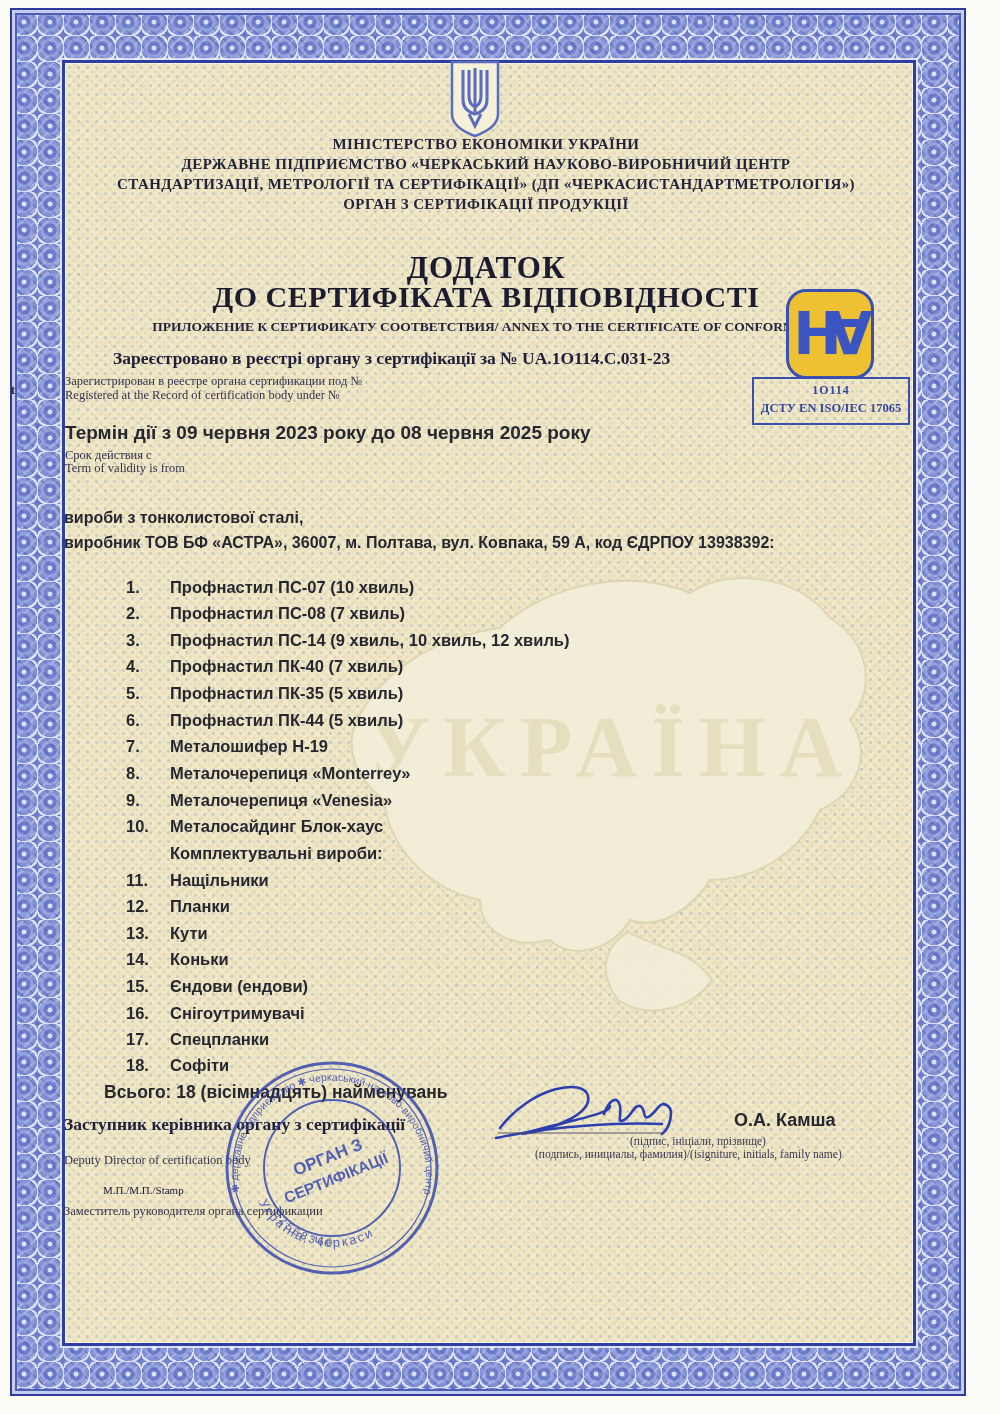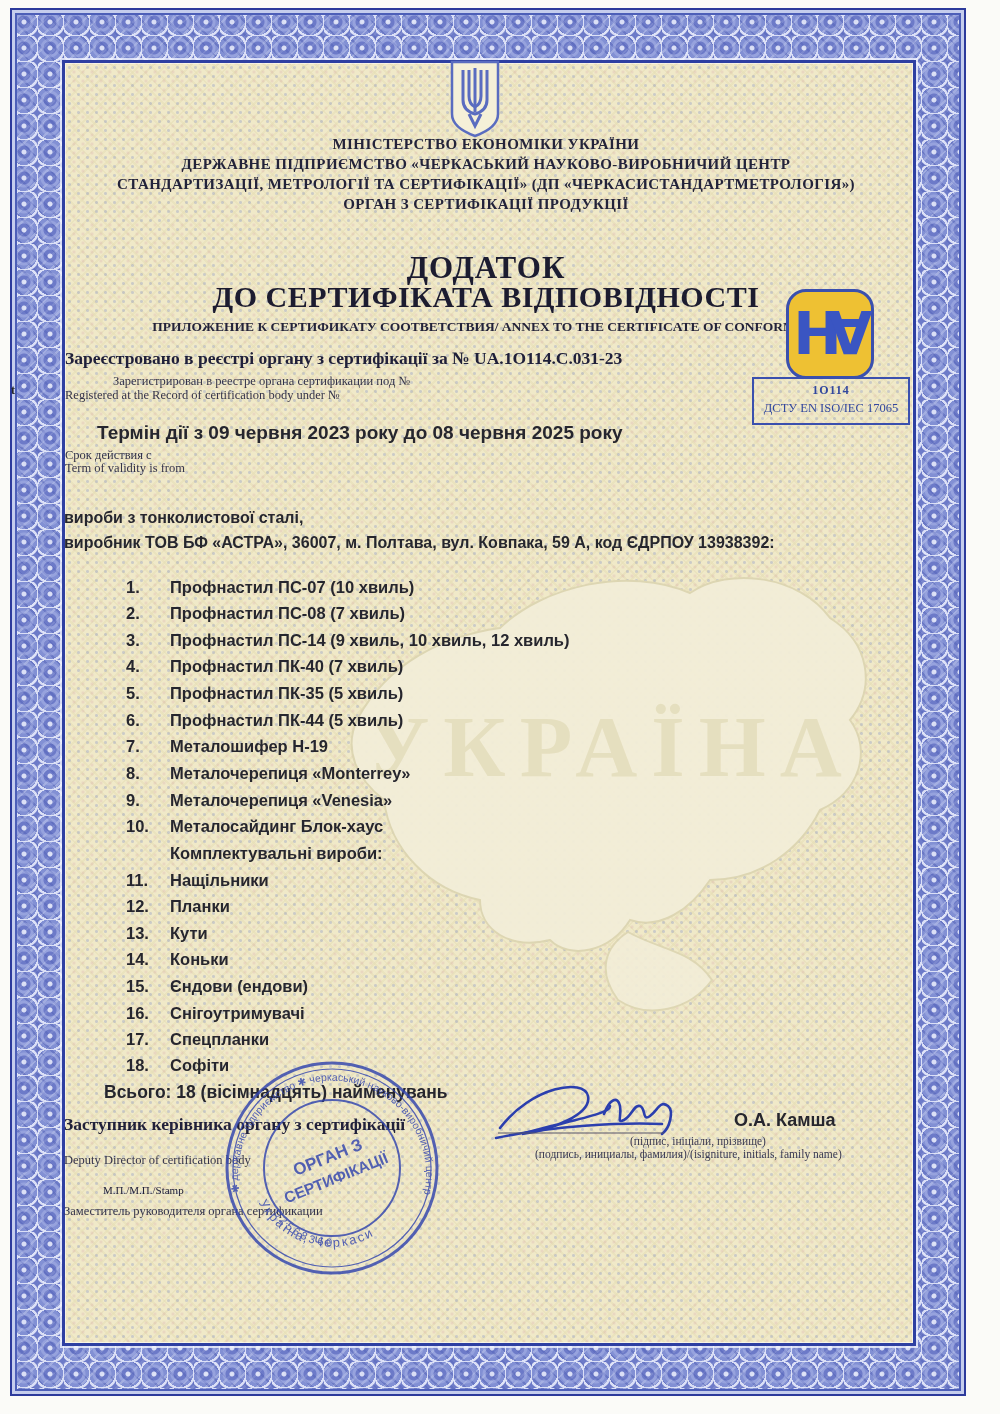--- a/index.html
+++ b/index.html
@@ -46,21 +46,21 @@
   .intro{font-size:16px;}
   .list-row{position:absolute;left:120px;width:660px;height:27px;}
   .list-num{position:absolute;left:6px;top:0;width:42px;font-size:16.5px;}
   .list-text{position:absolute;left:50px;top:0;font-size:16.5px;}
   .total{font-size:17.5px;}
   .codebox{
     position:absolute;left:752px;top:377px;width:154px;height:44px;
     border:2px solid #3a50ae; text-align:center;color:#32489e;
   }
   .codebox .code{font-weight:bold;font-size:12px;line-height:22px;letter-spacing:1px;}
-  .codebox .std{font-weight:normal;font-size:12.5px;line-height:15px;}
+  .codebox .std{font-weight:bold;font-size:12.5px;line-height:15px;}
   .logo{
     position:absolute;left:786px;top:289px;width:82px;height:84px;
     background:#eec133;border:3px solid #3a50ae;border-radius:20px;
     display:flex;align-items:center;justify-content:center;
   }
   .logo .mark{
     font-family:"DejaVu Sans", sans-serif;font-weight:bold;font-size:58px;color:#3a55c2;
     letter-spacing:-14px;line-height:1; text-indent:-8px; transform:scaleY(1.02);
   }
   .wm{position:absolute;left:328px;top:548px;width:566px;height:534px;z-index:1;}
@@ -104,25 +104,25 @@
 <div class="abs ctr titlesub txt" style="top:319px;">ПРИЛОЖЕНИЕ К СЕРТИФИКАТУ СООТВЕТСТВИЯ/ ANNEX TO THE CERTIFICATE OF CONFORMITY</div>
 
 <div class="logo txt">
   <div class="mark">Н∀</div>
 </div>
 <div class="codebox txt">
   <div class="code">1О114</div>
   <div class="std">ДСТУ EN ISO/IEC 17065</div>
 </div>
 
-<div class="abs bserif txt" style="left:65px;top:348px;">Зареєстровано в реєстрі органу з сертифікації за № UA.1О114.С.031-23</div>
-<div class="abs sm txt" style="left:65px;top:374px;padding-left:48px;">Зарегистрирован в реестре органа сертификации под №</div>
+<div class="abs bserif txt" style="left:65px;top:348px;padding-left:48px;">Зареєстровано в реєстрі органу з сертифікації за № UA.1О114.С.031-23</div>
+<div class="abs sm txt" style="left:65px;top:374px;">Зарегистрирован в реестре органа сертификации под №</div>
 <div class="abs sm txt" style="left:65px;top:388px;">Registered at the Record of certification body under №</div>
 
-<div class="abs bsans term txt" style="left:65px;top:422px;padding-left:32px;">Термін дії з 09 червня 2023 року  до  08 червня 2025 року</div>
+<div class="abs bsans term txt" style="left:65px;top:422px;">Термін дії з 09 червня 2023 року  до  08 червня 2025 року</div>
 <div class="abs sm txt" style="left:65px;top:448px;">Срок действия с</div>
 <div class="abs sm txt" style="left:65px;top:461px;">Term of validity is from</div>
 
 <div class="abs bsans intro txt" style="left:64px;top:509px;">вироби з тонколистової сталі,</div>
 <div class="abs bsans intro txt" style="left:64px;top:534px;">виробник ТОВ БФ «АСТРА», 36007, м. Полтава, вул. Ковпака, 59 А, код ЄДРПОУ 13938392:</div>
 
 <div class="list-row bsans txt" style="top:578px;">
     <span class="list-num">1.</span>
     <span class="list-text">Профнастил  ПС-07 (10 хвиль)</span>
   </div>

